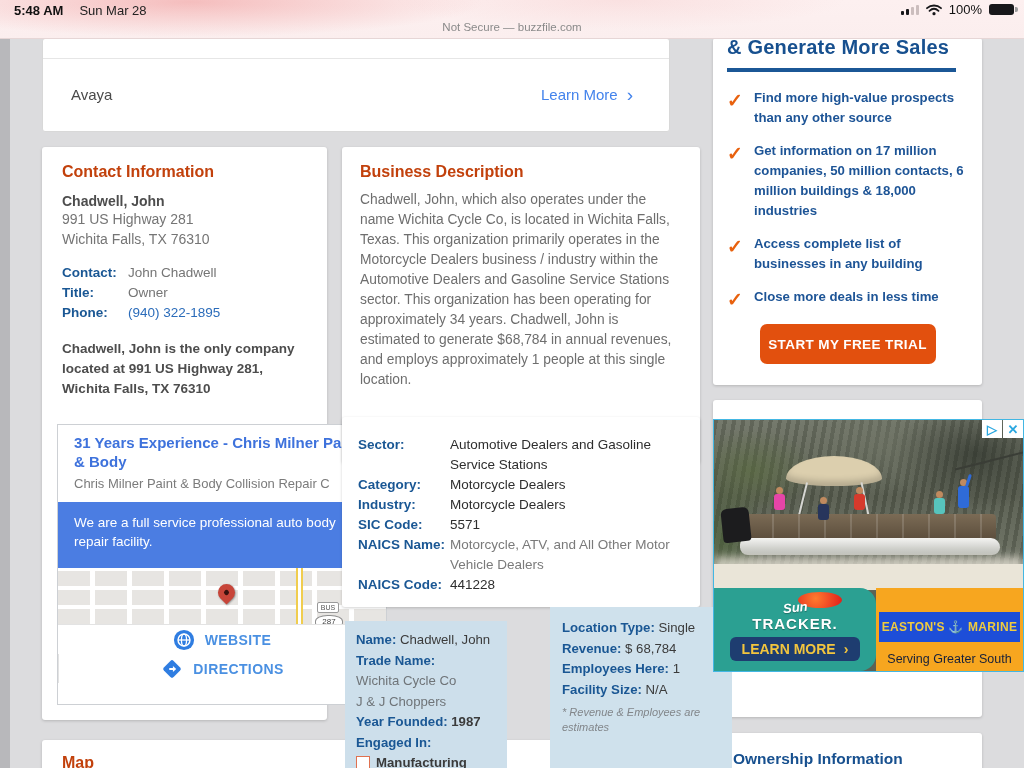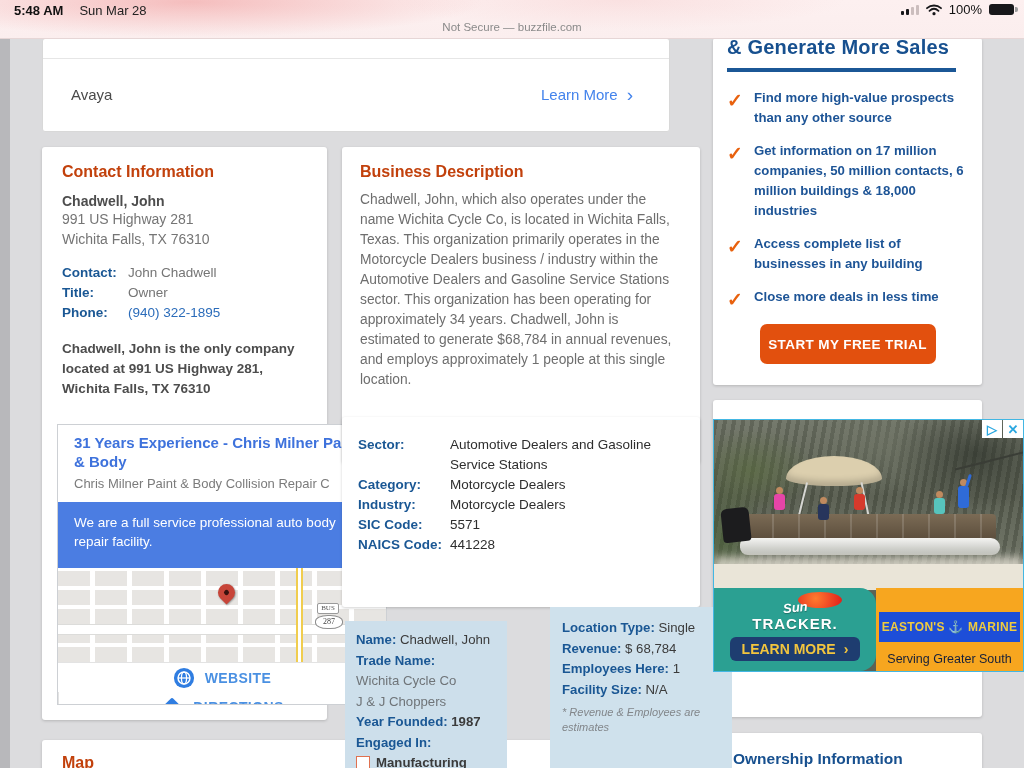--- a/index.html
+++ b/index.html
@@ -55,25 +55,25 @@
   .note{margin-top:16px;font-size:13.5px;font-weight:bold;color:#4d4d4d;line-height:20px;}
   
   #milner-ad{left:57px;top:424px;width:330px;height:281px;z-index:3;background:#fff;
     border:1px solid #cdd0d4;box-sizing:border-box;overflow:hidden;border-radius:0;
     position:absolute;box-shadow:none;}
   .m-head{padding:8px 16px 0;}
   .m-h1{font-size:15px;font-weight:bold;color:#3e72dc;line-height:19px;white-space:nowrap;cursor:pointer;}
   .m-sub{font-size:13px;color:#7b7b7b;margin-top:5px;white-space:nowrap;}
   .m-banner{margin-top:11px;background:#4b7de2;color:#fff;padding:11px 16px;
     font-size:13.5px;line-height:19px;height:66px;box-sizing:border-box;}
-  .m-map{height:94px;position:relative;overflow:hidden;
+  .m-map{height:56px;position:relative;overflow:hidden;
     background-color:#e7e5e2;
     background-image:
       repeating-linear-gradient(90deg, transparent 0 32px, #fff 32px 37px),
-      repeating-linear-gradient(0deg, transparent 0 15px, #fff 15px 19px); font-family: Liberation Serif, serif;}
+      repeating-linear-gradient(0deg, transparent 0 15px, #fff 15px 19px);}
   .m-road{position:absolute;left:0;right:0;top:56px;height:9px;background:#fff;
     border-top:1px solid #dcdcda;border-bottom:1px solid #dcdcda;}
   .m-yellow{position:absolute;top:0;bottom:0;left:238px;width:7px;
     background:linear-gradient(90deg,#f0cd4e 0 2px,#fff 2px 5px,#f0cd4e 5px 7px);}
   .m-pin{position:absolute;left:160px;top:16px;width:17px;height:17px;background:#c74539;
     border-radius:50% 50% 50% 0;transform:rotate(-45deg);box-shadow:0 1px 2px rgba(0,0,0,.4);}
   .m-pin::after{content:"";position:absolute;left:6px;top:6px;width:5px;height:5px;
     border-radius:50%;background:#38110e;}
   .m-shield{position:absolute;left:255px;top:28px;width:30px;text-align:center;}
   .m-shield .bus{display:inline-block;background:#fff;border:1px solid #9a9a9a;border-radius:2px;
@@ -302,20 +302,24 @@
     </div>
     <div class="krow">
       <span class="lbl">Industry:</span>
       <span class="val">Motorcycle Dealers</span>
     </div>
     <div class="krow">
       <span class="lbl">SIC Code:</span>
       <span class="val">5571</span>
     </div>
     <div class="krow">
+      <span class="lbl">NAICS Name:</span>
+      <span class="val muted">Motorcycle, ATV, and All Other Motor Vehicle Dealers</span>
+    </div>
+    <div class="krow">
       <span class="lbl">NAICS Code:</span>
       <span class="val">441228</span>
     </div>
   </div>
 
   <div class="bluebox" id="facts-left">
     <div>
       <span class="bl">Name:</span>
       <span class="bv">Chadwell, John</span>
     </div>

